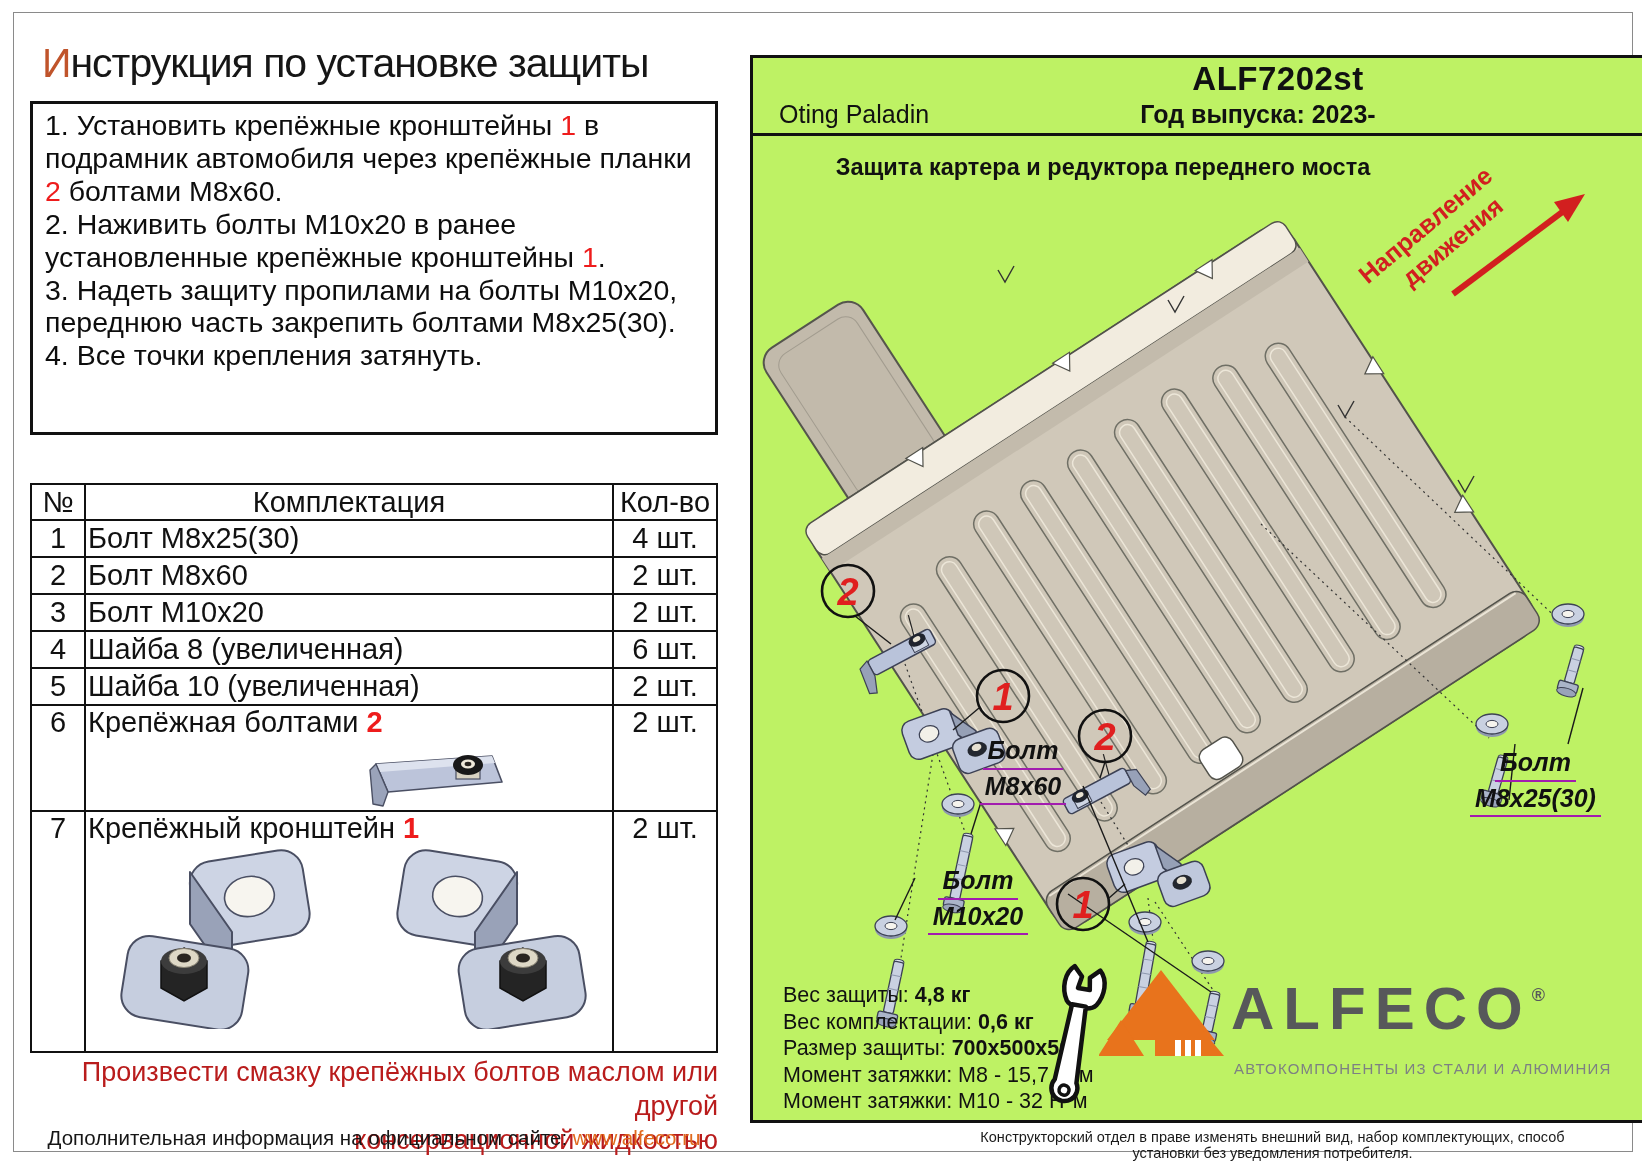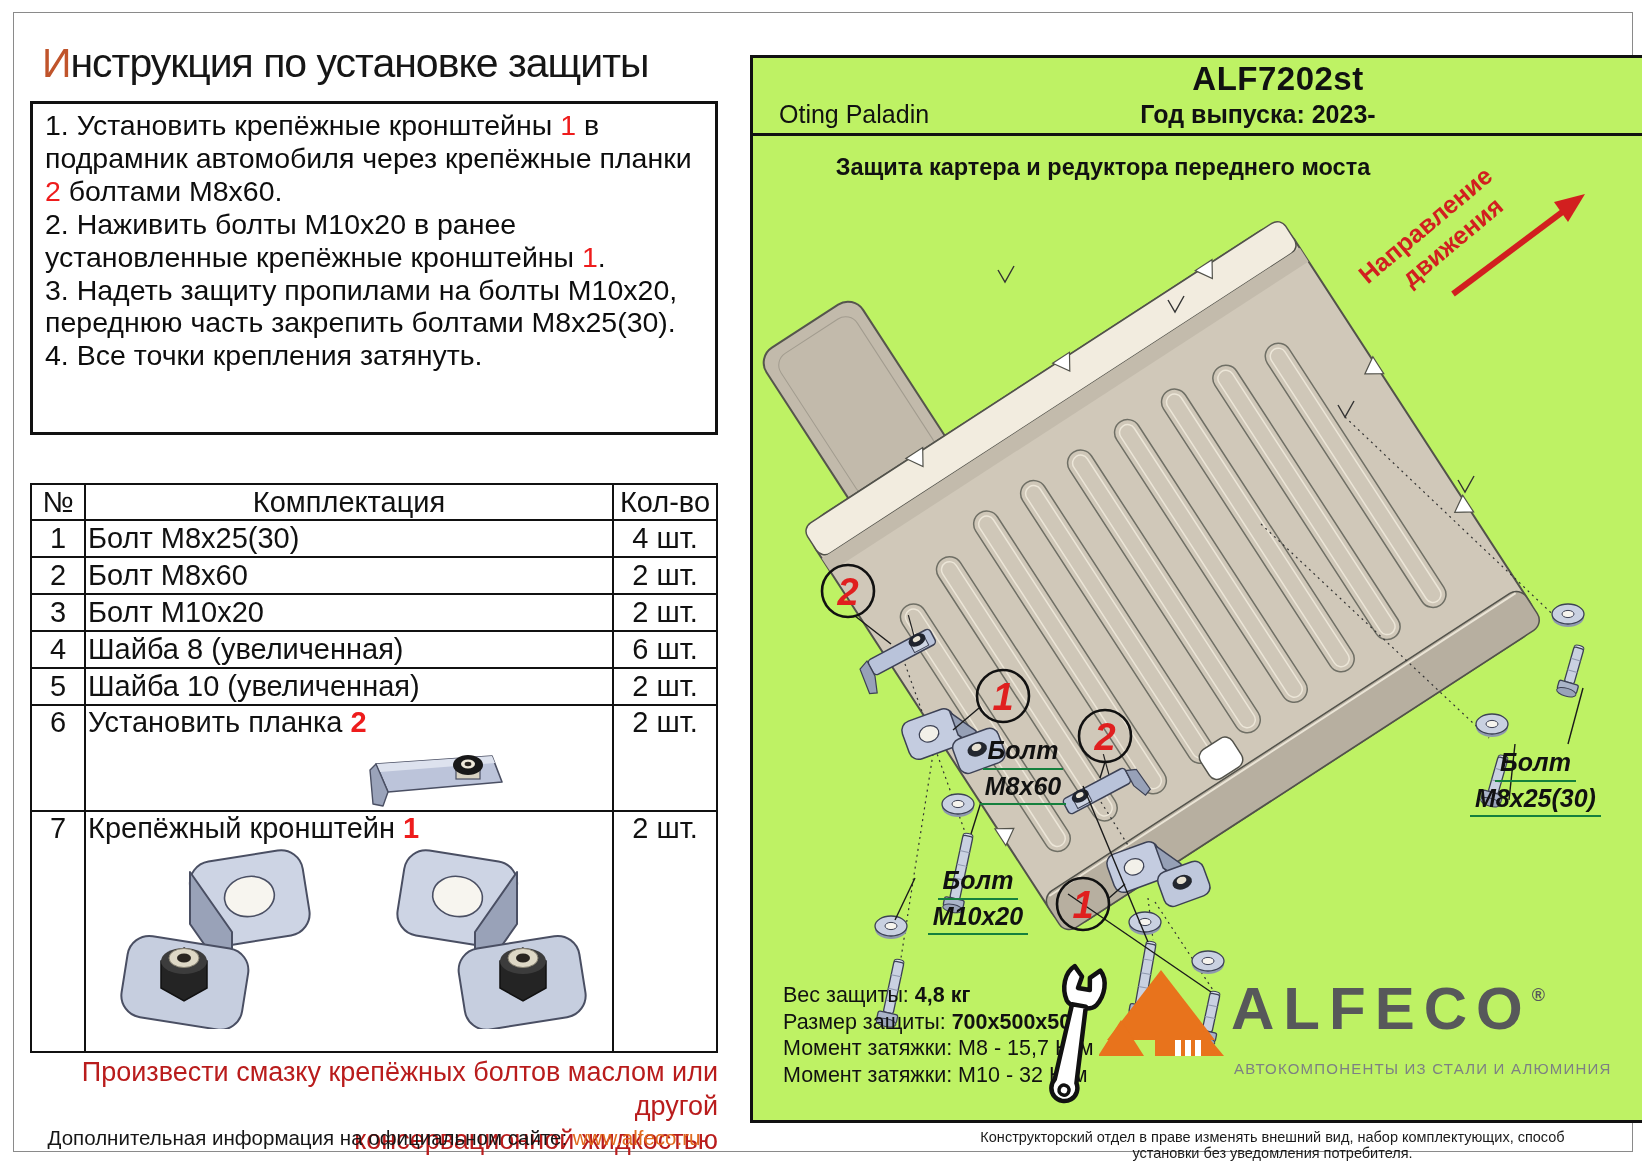--- a/index.html
+++ b/index.html
@@ -51,21 +51,21 @@
             font-size:33px; font-weight:600; letter-spacing:0.5px; }
   .p-model { position:absolute; left:26px; top:42px; font-size:25px; }
   .p-year { position:absolute; left:160px; right:200px; top:42px; text-align:center; font-size:25px; font-weight:600;}
   .p-version { position:absolute; right:26px; top:42px; font-size:25px; }
   .p-subtitle { position:absolute; left:0; top:96px; width:700px; text-align:center;
                 font-size:23.5px; font-weight:600; }
   .draw-svg { position:absolute; left:0; top:78px; }
 
   .bolt-label { position:absolute; text-align:center; font-size:25px; font-style:italic;
                 font-weight:600; line-height:1.3; }
-  .bolt-label span { display:inline-block; border-bottom:2px solid #15803d; padding:0 5px 1px 5px; }
+  .bolt-label span { display:inline-block; border-bottom:2px solid #a21caf; padding:0 5px 1px 5px; }
   .lbl-m8x60 { left:190px; top:676px; width:160px; }
   .lbl-m10x20 { left:150px; top:806px; width:150px; }
   .lbl-m8x25 { left:695px; top:688px; width:175px; }
 
   .specs { position:absolute; left:30px; top:924px; width:320px; font-size:21.5px;
            line-height:26.5px; white-space:nowrap; }
   .specs .v-b { font-weight:bold; }
   .wrench { position:absolute; left:280px; top:902px; }
   .logo-tri { position:absolute; left:346px; top:910px; }
   .logo-text { position:absolute; left:478px; top:916px; font-size:60px; font-weight:bold;
@@ -122,21 +122,21 @@
     </tr>
     <tr class="r">
       <td class="col-num">5</td>
       <td class="col-name">Шайба 10 (увеличенная)</td>
       <td class="col-qty">2 шт.</td>
     </tr>
     <tr class="r6">
       <td class="col-num">6</td>
       <td class="col-name">
         <div class="cellwrap">
-          <span>Установить планка </span><span class="rnum-b">2</span>
+          <span>Крепёжная болтами </span><span class="rnum-b">2</span>
           
           <svg class="planka-img" width="170" height="66" viewBox="0 0 170 66">
             <polygon points="30,20 146,12 156,38 42,48" fill="#bcc4da" stroke="#4a4f63" stroke-width="1.6" stroke-linejoin="round"></polygon>
             <polygon points="30,20 146,12 149,19 34,28" fill="#dde2ee" stroke="none"></polygon>
             <polygon points="30,20 42,48 37,62 27,60 24,26" fill="#9aa3ba" stroke="#4a4f63" stroke-width="1.4" stroke-linejoin="round"></polygon>
             <rect x="110" y="22" width="24" height="13" fill="#d8d2c2" stroke="#4a4f63" stroke-width="1.2"></rect>
             <ellipse cx="122" cy="21" rx="15" ry="10" fill="#181818"></ellipse>
             <ellipse cx="122" cy="20" rx="7" ry="4.5" fill="#efe9da"></ellipse>
             <ellipse cx="122" cy="20" rx="3.4" ry="2.2" fill="#2a2520"></ellipse>
           </svg>
@@ -420,20 +420,21 @@
       <span>Болт</span><br>
       <span>М10х20</span>
     </div>
     <div class="bolt-label lbl-m8x25">
       <span>Болт</span><br>
       <span>М8х25(30)</span>
     </div>
 
     <div class="specs">
       <div><span>Вес защиты: </span><span class="v-b">4,8 кг</span></div>
+      <div><span>Вес комплектации: </span><span class="v-b">0,6 кг</span></div>
       <div><span>Размер защиты: </span><span class="v-b">700х500х50</span></div>
       <div><span>Момент затяжки:  М8 - 15,7 Н*м</span></div>
       <div><span>Момент затяжки:  М10 - 32 Н*м</span></div>
     </div>
 
     <svg class="wrench" width="80" height="170" viewBox="0 0 80 170">
       <g transform="rotate(10 40 85)">
         <path d="M26,42 C19,31 19,15 28,7 L37,16 L35,28 L47,28 L45,16 L54,7 C63,15 63,31 56,42 C51,49 31,49 26,42 Z" fill="#fff" stroke="#111" stroke-width="4.5" stroke-linejoin="round"></path>
         <path d="M32,45 L28,122 A13,13 0 1 0 50,122 L46,45 Z" fill="#fff" stroke="#111" stroke-width="4.5" stroke-linejoin="round"></path>
         <circle cx="39" cy="131" r="5" fill="#fff" stroke="#111" stroke-width="3.5"></circle>

